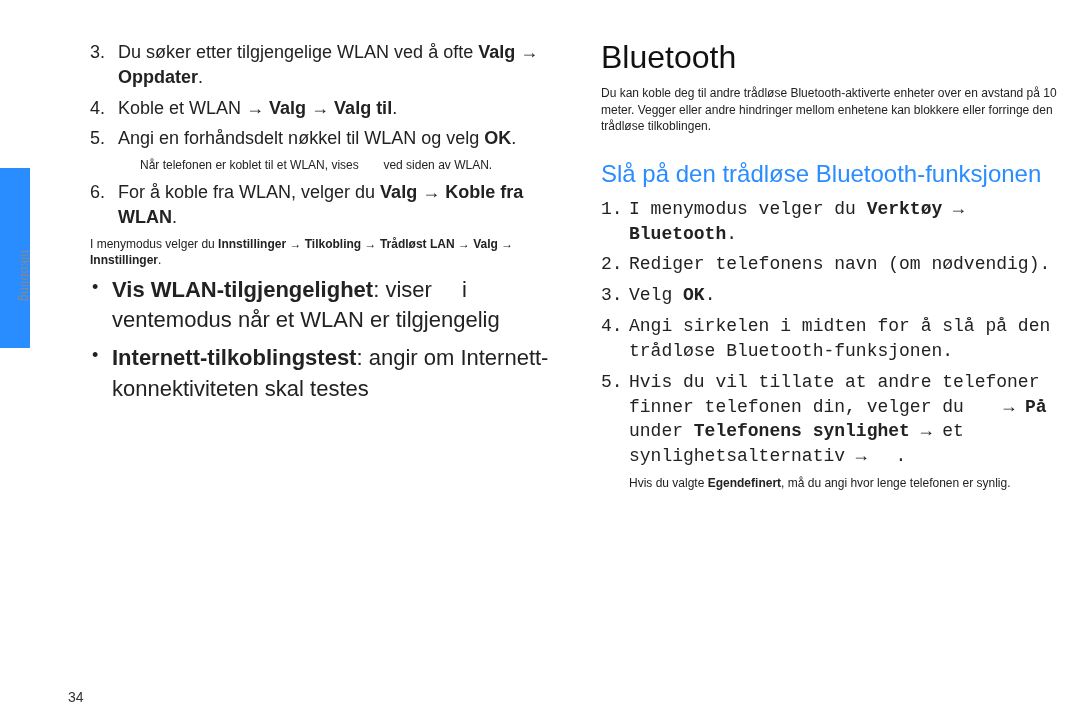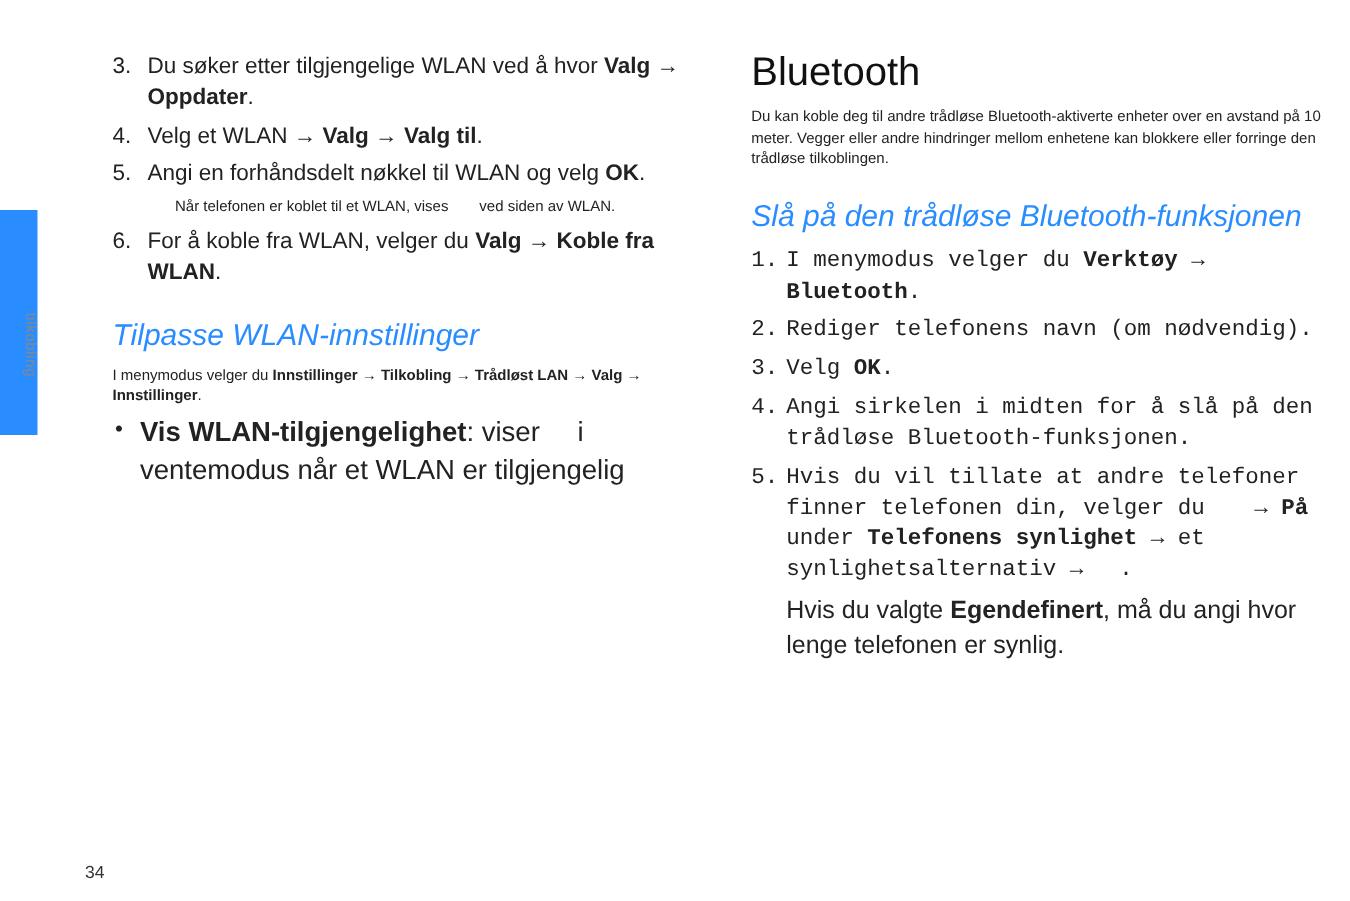--- a/index.html
+++ b/index.html
@@ -98,21 +98,20 @@
       line-height: 1.38;
     }
     b { font-weight: bold; }
     .h2-blue {
       color: #2a8dff;
       font-size: 24px;
       font-weight: normal;
       margin-top: 24px;
       margin-bottom: 8px;
       line-height: 1.25;
-      font-style: italic;
     }
     .body-para {
       font-size: 12px;
       color: #222;
       line-height: 1.38;
       margin-bottom: 4px;
     }
     ul.bullets {
       list-style: none;
       font-size: 22px;
@@ -146,64 +145,66 @@
       font-size: 14px;
       color: #333;
     }
     .img-placeholder {
       display: inline-block;
       width: 18px;
       height: 14px;
     }
     .tail-note {
       padding-left: 28px;
-      font-size: 20px;
+      font-size: 12px;
       color: #222;
       line-height: 1.38;
       margin-top: 4px;
     }
   </style>
 </head>
 <body>
 
 <div class="tab">
   <div class="tab-inner"></div>
 </div>
 <div class="tab-label">tilkobling</div>
 
 <div class="page">
 
   <div class="col col-left">
     <ol class="main-list">
       <li>
-        <span>Du søker etter tilgjengelige WLAN ved å hvor </span><b>Valg</b><span> → </span><b>Oppdater</b><span>.</span>
-      </li>
-      <li>
-        <span>Velg et WLAN → </span><b>Valg</b><span> → </span><b>Valg til</b><span>.</span>
+        <span>Du søker etter tilgjengelige WLAN ved å ofte </span><b>Valg</b><span> → </span><b>Oppdater</b><span>.</span>
+      </li>
+      <li>
+        <span>Koble et WLAN → </span><b>Valg</b><span> → </span><b>Valg til</b><span>.</span>
       </li>
       <li>
         <span>Angi en forhåndsdelt nøkkel til WLAN og velg </span><b>OK</b><span>.</span>
         <div class="sub-note">
           <span>Når telefonen er koblet til et WLAN, vises </span><span class="img-placeholder"></span><span> ved siden av WLAN.</span>
         </div>
       </li>
       <li>
         <span>For å koble fra WLAN, velger du </span><b>Valg</b><span> → </span><b>Koble fra WLAN</b><span>.</span>
       </li>
     </ol>
 
-    <h2 class="h2-blue">Tilpasse WLAN-innstillinger</h2>
 
     <p class="body-para">
       <span>I menymodus velger du </span><b>Innstillinger</b><span> → </span><b>Tilkobling</b><span> → </span><b>Trådløst LAN</b><span> → </span><b>Valg</b><span> → </span><b>Innstillinger</b><span>.</span>
     </p>
 
     <ul class="bullets">
       <li>
         <b>Vis WLAN-tilgjengelighet</b><span>: viser </span><span class="img-placeholder"></span><span> i ventemodus når et WLAN er tilgjengelig</span>
+      </li>
+      <li>
+        <b>Internett-tilkoblingstest</b><span>: angir om Internett-konnektiviteten skal testes</span>
       </li>
     </ul>
   </div>
 
   <div class="col">
     <h1 class="h1-black">Bluetooth</h1>
     <p class="body-para">Du kan koble deg til andre trådløse Bluetooth-aktiverte enheter over en avstand på 10 meter. Vegger eller andre hindringer mellom enhetene kan blokkere eller forringe den trådløse tilkoblingen.</p>
 
     <h2 class="h2-blue">Slå på den trådløse Bluetooth-funksjonen</h2>
 

